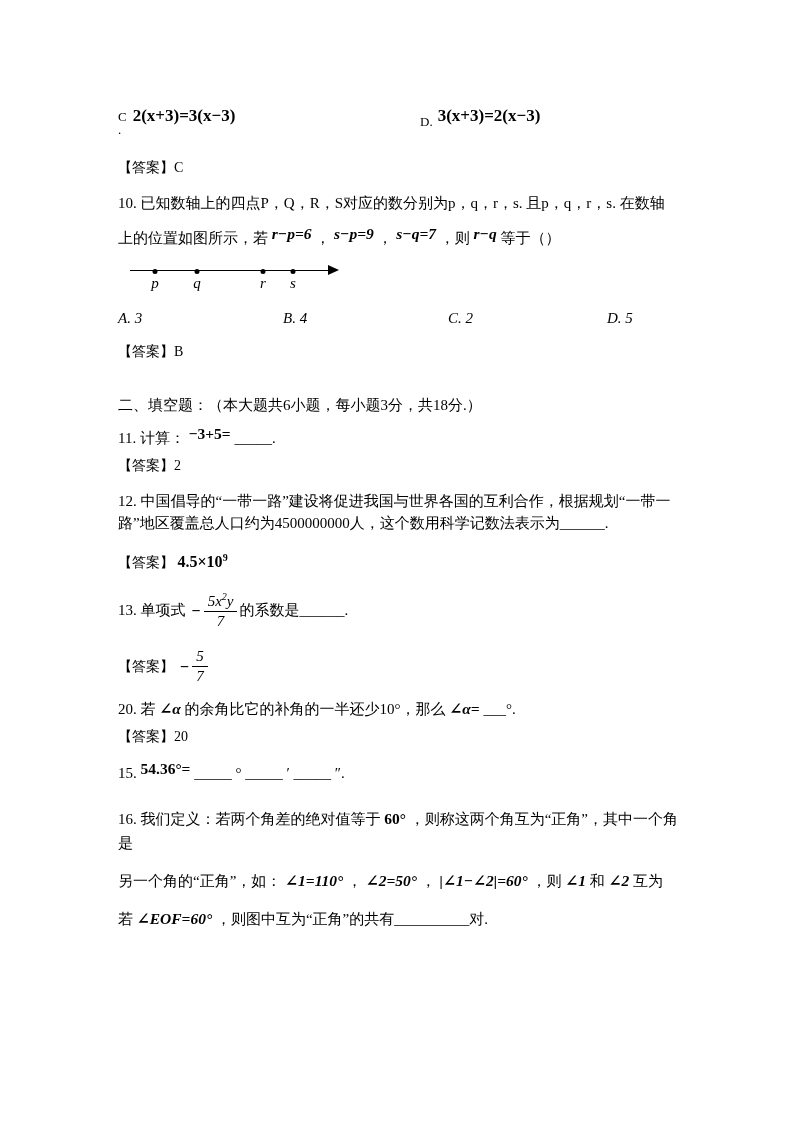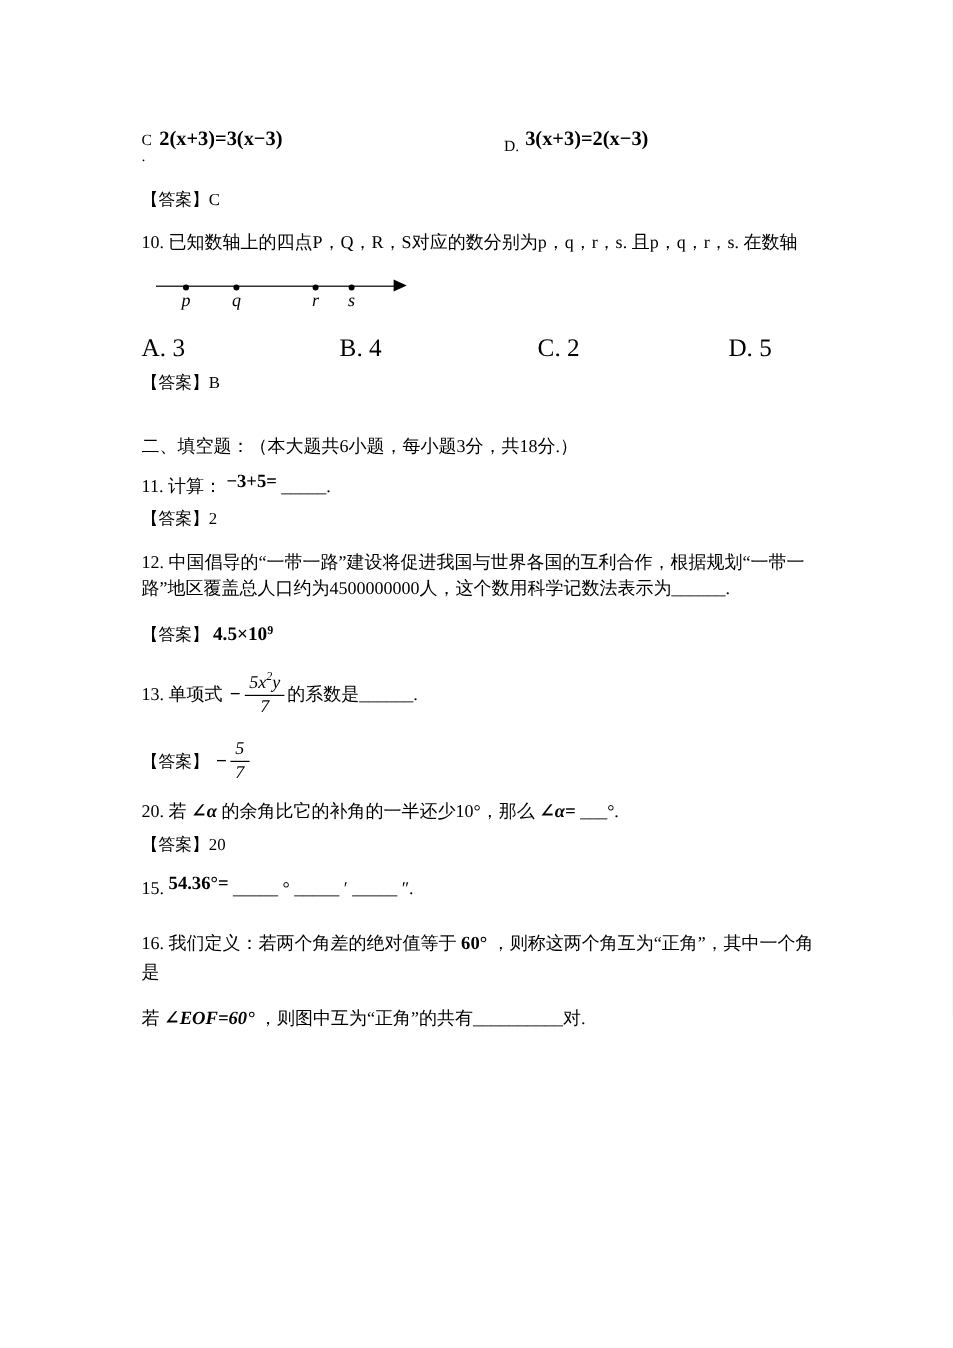--- a/index.html
+++ b/index.html
@@ -29,21 +29,21 @@
   .q10l2 { line-height:24px; margin-bottom:8px; }
 
   .numberline { position:relative; height:46px; margin:0 0 6px 12px; }
   .nl-axis { position:absolute; left:0; top:12px; width:200px; height:0; border-top:1.6px solid #000; }
   .nl-arrow { position:absolute; left:198px; top:7px; width:0; height:0;
               border-left:11px solid #000; border-top:5.5px solid transparent; border-bottom:5.5px solid transparent; }
   .nl-dot { position:absolute; top:10.5px; width:5px; height:5px; border-radius:50%; background:#000; transform:translateX(-50%); }
   .nl-label { position:absolute; top:17px; transform:translateX(-50%); font-style:italic; font-size:15px; }
 
   .optrow { position:relative; height:24px; margin-bottom:8px; }
-  .optrow > span { position:absolute; top:0; font-size:21px; }
+  .optrow > span { position:absolute; top:0; font-size:15px;font-style:italic; }
   .opt-a { left:0; } .opt-b { left:165px; } .opt-c { left:330px; } .opt-d { left:489px; }
 
   .sechead { line-height:22px; margin-bottom:10px;margin-top:32px; }
   .q11line { line-height:24px; margin-bottom:6px; }
   .q12l1 { line-height:22px; }
   .q12l2 { line-height:22px; margin-bottom:12px;font-family:Liberation Serif, serif; }
   .ans12 { font-size:14px; line-height:24px; margin-bottom:12px; }
   .big-math { font-size:16px; }
   sup.exp { font-size:10px; font-weight:700; }
   sup.small { font-size:10px; }
@@ -80,20 +80,31 @@
       <div class="dgroup">
         <span class="dlabel">D.</span>
         <span class="math fx">3(x+3)=2(x−3)</span>
       </div>
     </div>
 
     <div class="ansline">【答案】C</div>
 
     <div class="para">10. 已知数轴上的四点P，Q，R，S对应的数分别为p，q，r，s. 且p，q，r，s. 在数轴</div>
 
+    <div class="q10l2">
+      <span>上的位置如图所示，若</span>
+      <span class="math it m15 raised">r−p=6</span>
+      <span>，</span>
+      <span class="math it m15 raised">s−p=9</span>
+      <span>，</span>
+      <span class="math it m15 raised">s−q=7</span>
+      <span>，则</span>
+      <span class="math it m15 raised">r−q</span>
+      <span>等于（）</span>
+    </div>
 
     <div class="numberline">
       <div class="nl-axis"></div>
       <div class="nl-arrow"></div>
       <span class="nl-dot" style="left:25px"></span>
       <span class="nl-dot" style="left:67px"></span>
       <span class="nl-dot" style="left:133px"></span>
       <span class="nl-dot" style="left:163px"></span>
       <span class="nl-label" style="left:25px">p</span>
       <span class="nl-label" style="left:67px">q</span>
@@ -162,20 +173,33 @@
       <span>′</span>
       <span>_____</span>
       <span>″.</span>
     </div>
 
     <div class="q16line">
       <span>16. 我们定义：若两个角差的绝对值等于</span>
       <span class="math m15">60°</span>
       <span>，则称这两个角互为“正角”，其中一个角是</span>
     </div>
+    <div class="q16line">
+      <span>另一个角的“正角”，如：</span>
+      <span class="math it m15">∠1=110°</span>
+      <span>，</span>
+      <span class="math it m15">∠2=50°</span>
+      <span>，</span>
+      <span class="math it m15">|∠1−∠2|=60°</span>
+      <span>，则</span>
+      <span class="math it m15">∠1</span>
+      <span>和</span>
+      <span class="math it m15">∠2</span>
+      <span>互为</span>
+    </div>
     <div class="q16line last">
       <span>若</span>
       <span class="math it m15">∠EOF=60°</span>
       <span>，则图中互为“正角”的共有__________对.</span>
     </div>
 
   </div>
 </div>
 
 </body></html>

